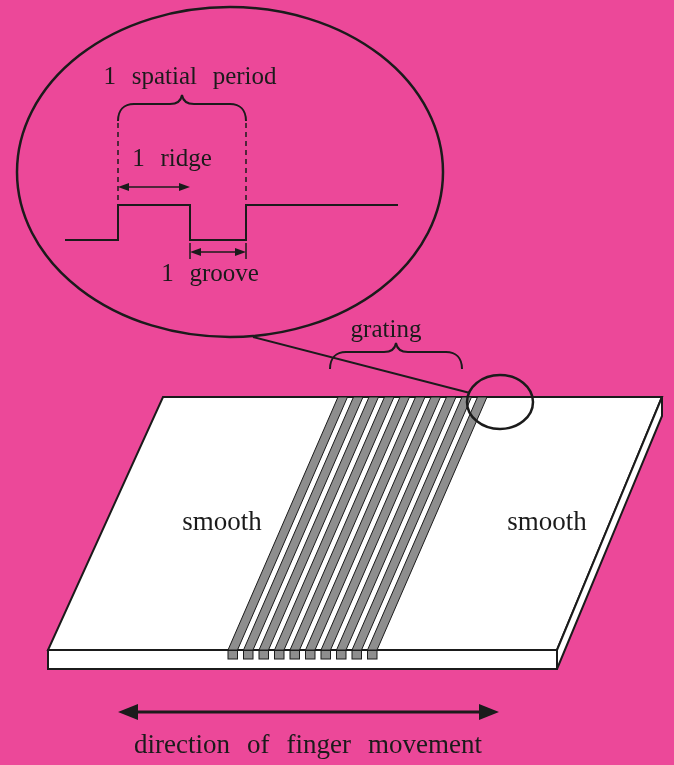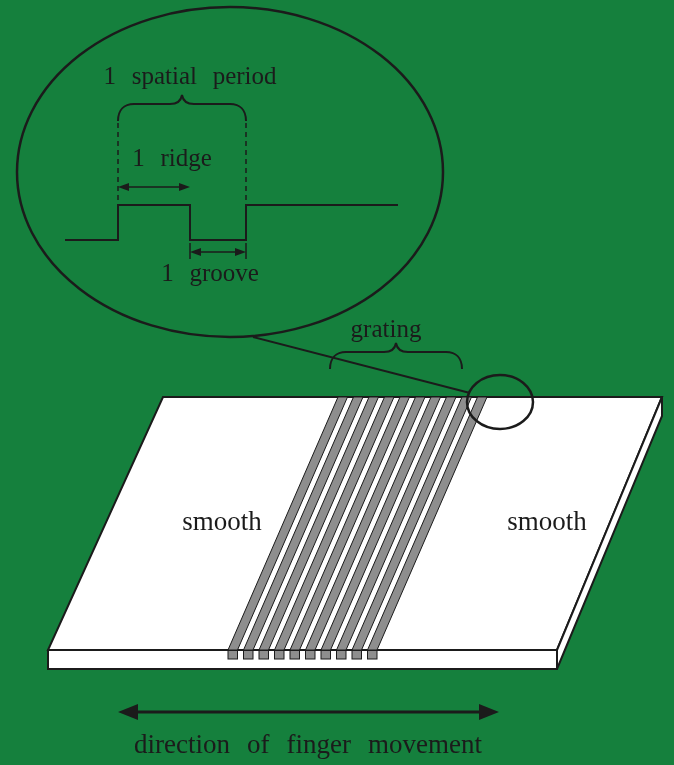--- a/index.html
+++ b/index.html
@@ -1,20 +1,20 @@
 <!DOCTYPE html>
 <html><head>
 <meta charset="utf-8">
 <style>
   html, body { margin: 0; padding: 0; background: #ffffff; }
   .canvas {
     position: relative;
     width: 674px;
     height: 765px;
-    background: #15803d;
+    background: #ec4899;
     overflow: hidden;
   }
   svg text {
     font-family: "Liberation Serif", serif;
     word-spacing: 0.38em;
   }
 </style>
 </head>
 <body>
 

